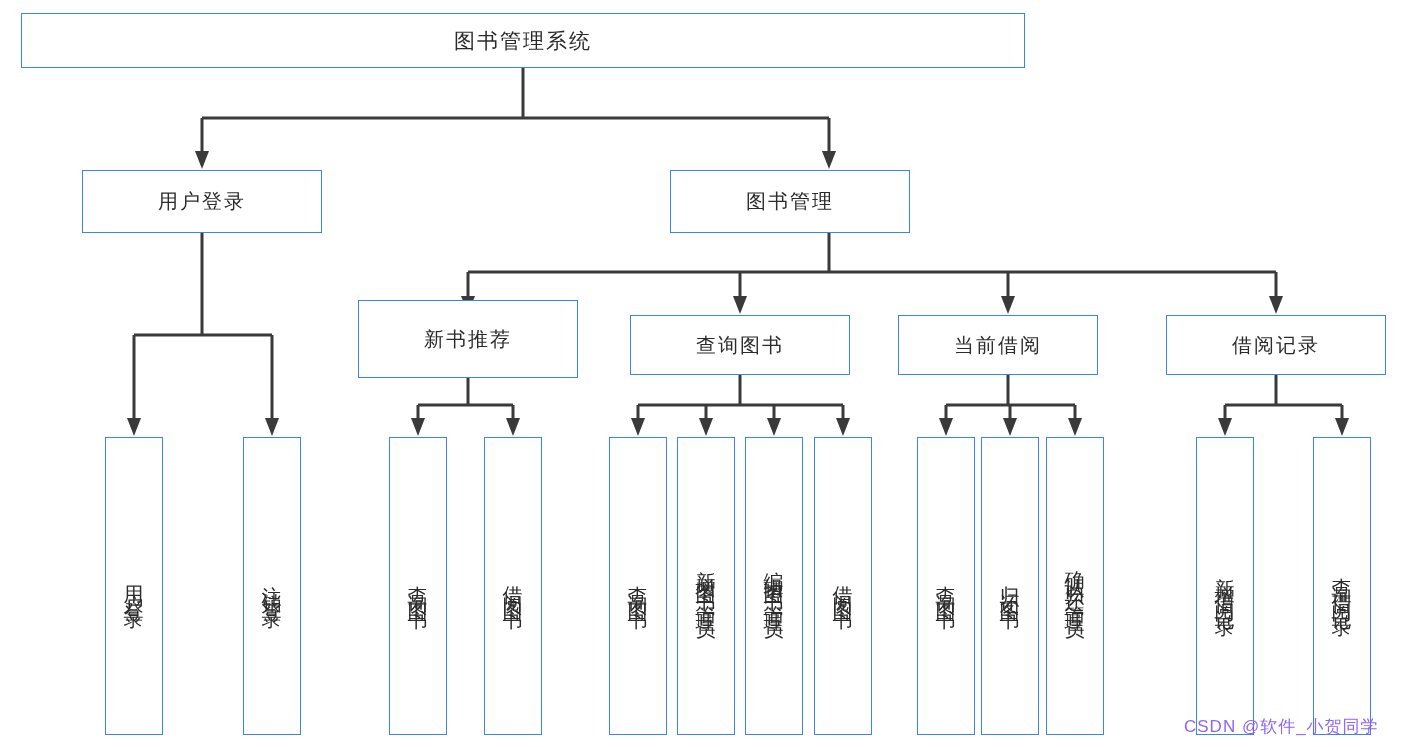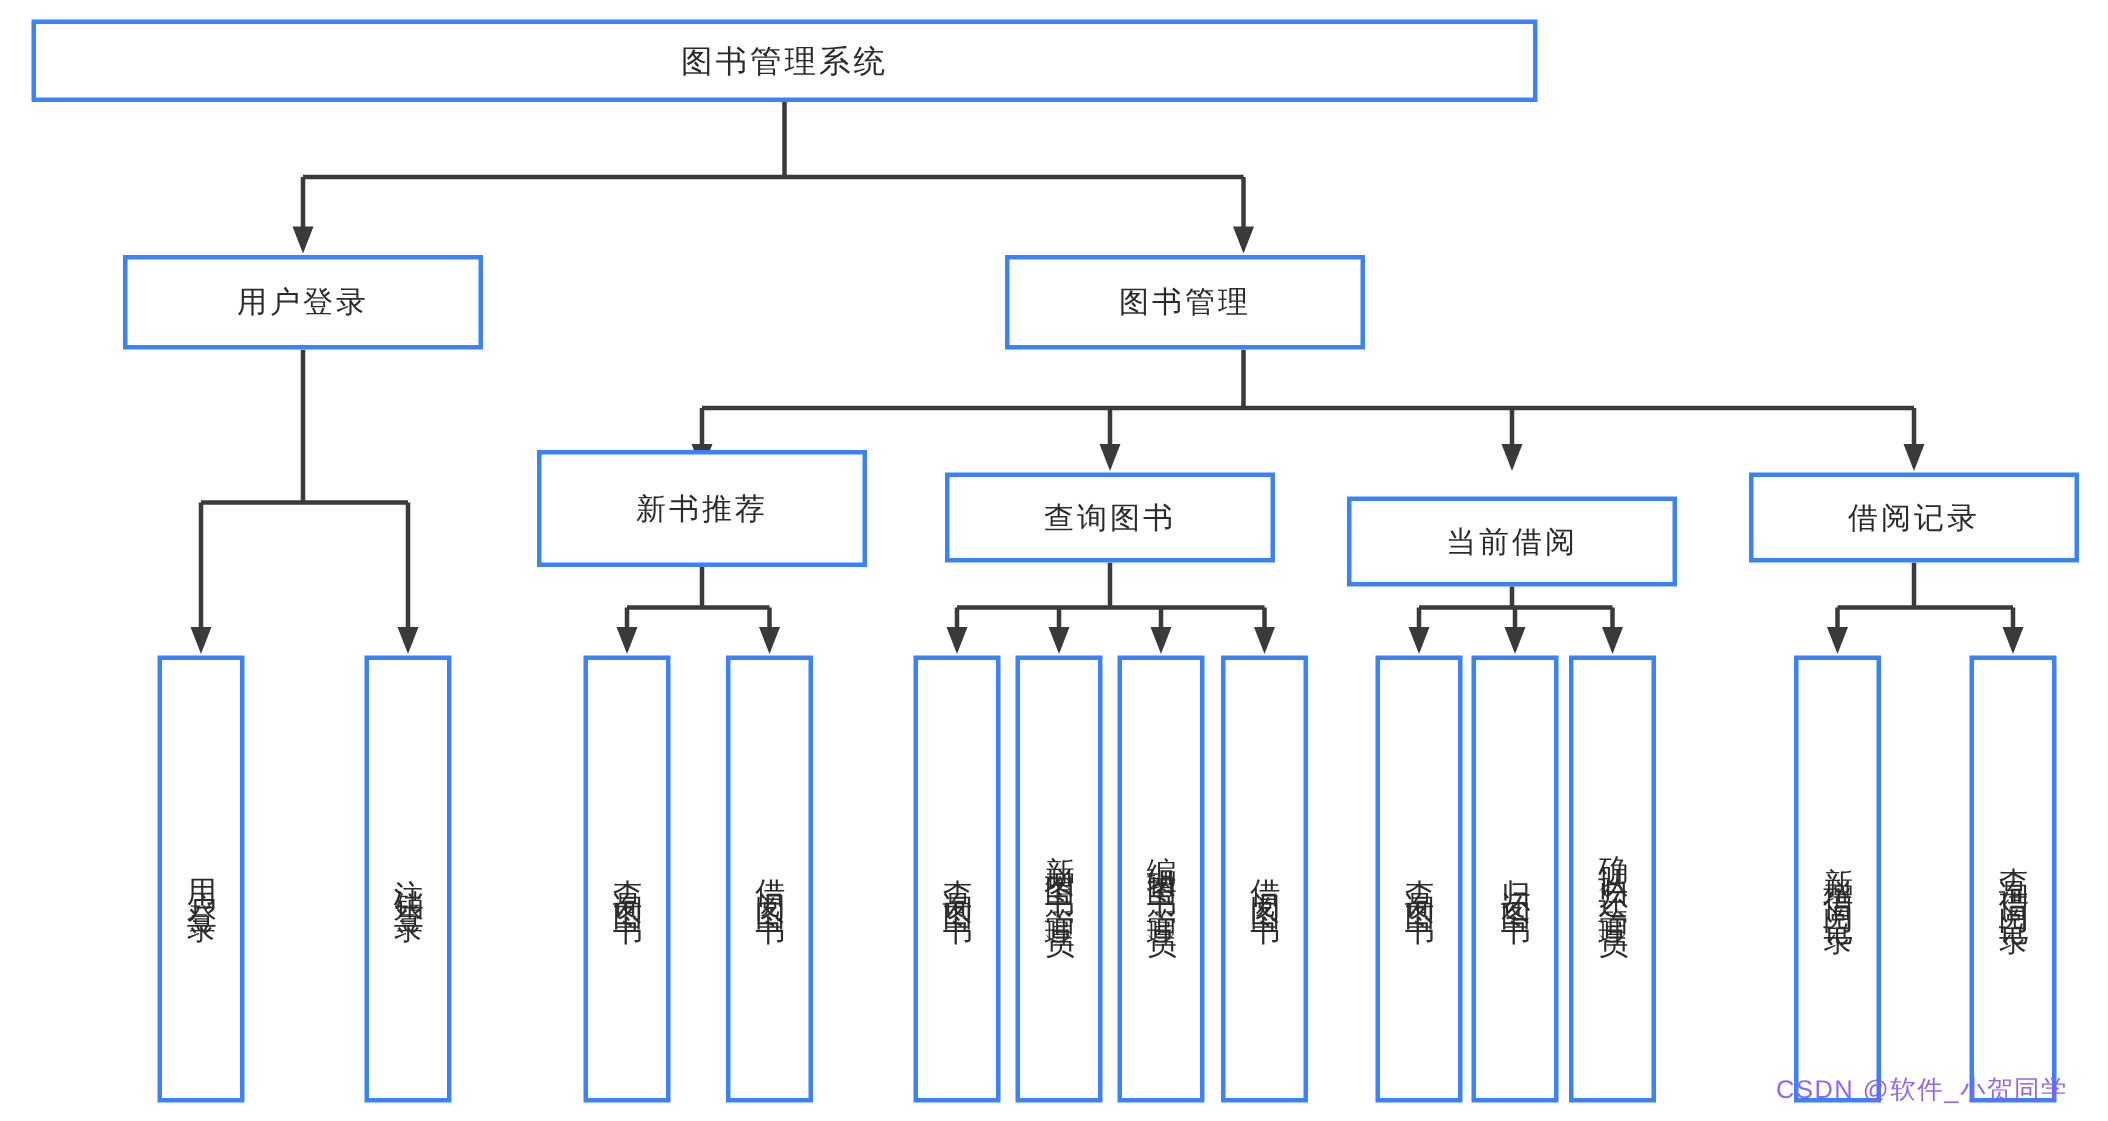--- a/index.html
+++ b/index.html
@@ -5,21 +5,21 @@
   html,body{margin:0;padding:0;background:#ffffff;}
   #canvas{
     position:relative;width:1405px;height:747px;background:#ffffff;overflow:hidden;
     font-family:"Liberation Sans","DejaVu Sans",sans-serif;color:#2b2b2b;
   }
   #wires{position:absolute;left:0;top:0;width:1405px;height:747px;}
   #wires path{stroke:#3a3a3a;stroke-width:3;fill:none;}
   #wires polygon{fill:#3a3a3a;stroke:none;}
   .hbox,.vbox{
     position:absolute;box-sizing:border-box;background:#ffffff;
-    border:3px solid #3b82f6;display:flex;align-items:center;justify-content:center;
+    border:1px solid #3b82f6;display:flex;align-items:center;justify-content:center;
   }
   .hbox .lbl{font-size:20px;letter-spacing:2px;white-space:nowrap;}
   #root-box .lbl{font-size:21px;}
   .vbox .lbl{
     writing-mode:vertical-rl;text-orientation:mixed;
     font-size:20px;letter-spacing:8px;line-height:1;white-space:nowrap;
   }
   .vbox.long .lbl{letter-spacing:7px;}
   #watermark{
     position:absolute;left:1184px;top:715px;font-size:17px;letter-spacing:1px;
@@ -71,21 +71,21 @@
   <div class="hbox" style="left:670px;top:170px;width:240px;height:63px">
     <span class="lbl">图书管理</span>
   </div>
 
   <div class="hbox" style="left:358px;top:300px;width:220px;height:78px">
     <span class="lbl">新书推荐</span>
   </div>
   <div class="hbox" style="left:630px;top:315px;width:220px;height:60px">
     <span class="lbl">查询图书</span>
   </div>
-  <div class="hbox" style="left:898px;top:331px;width:220px;height:60px">
+  <div class="hbox" style="left:898px;top:315px;width:200px;height:60px">
     <span class="lbl">当前借阅</span>
   </div>
   <div class="hbox" style="left:1166px;top:315px;width:220px;height:60px">
     <span class="lbl">借阅记录</span>
   </div>
 
   <div class="vbox" style="left:105px;top:437px;width:58px;height:298px">
     <span class="lbl">用户登录</span>
   </div>
   <div class="vbox" style="left:243px;top:437px;width:58px;height:298px">

